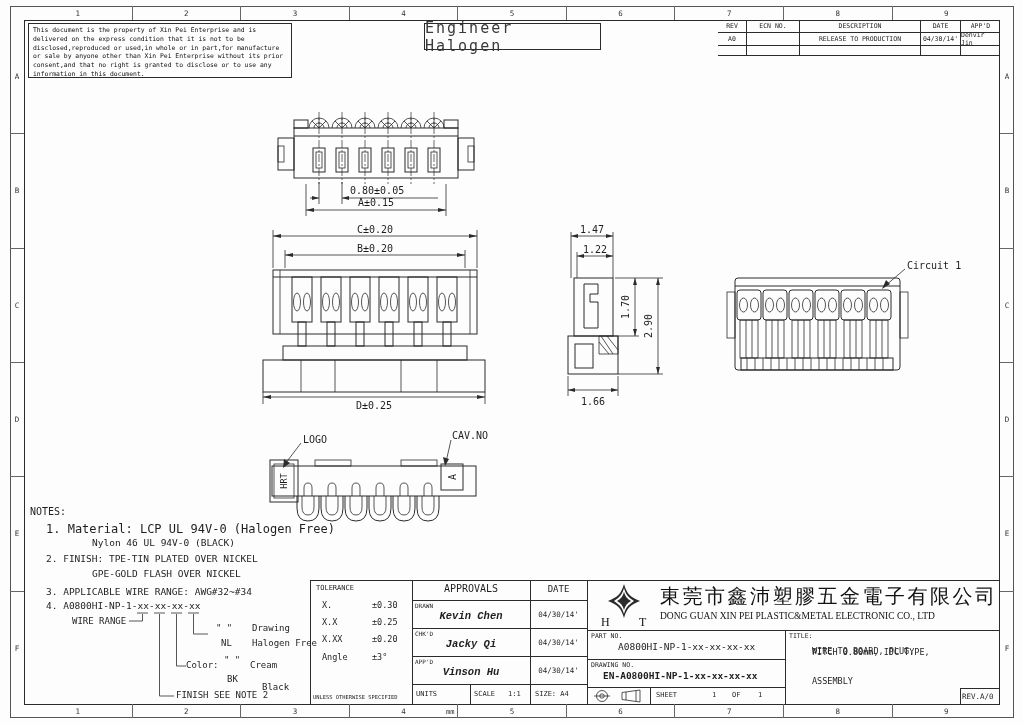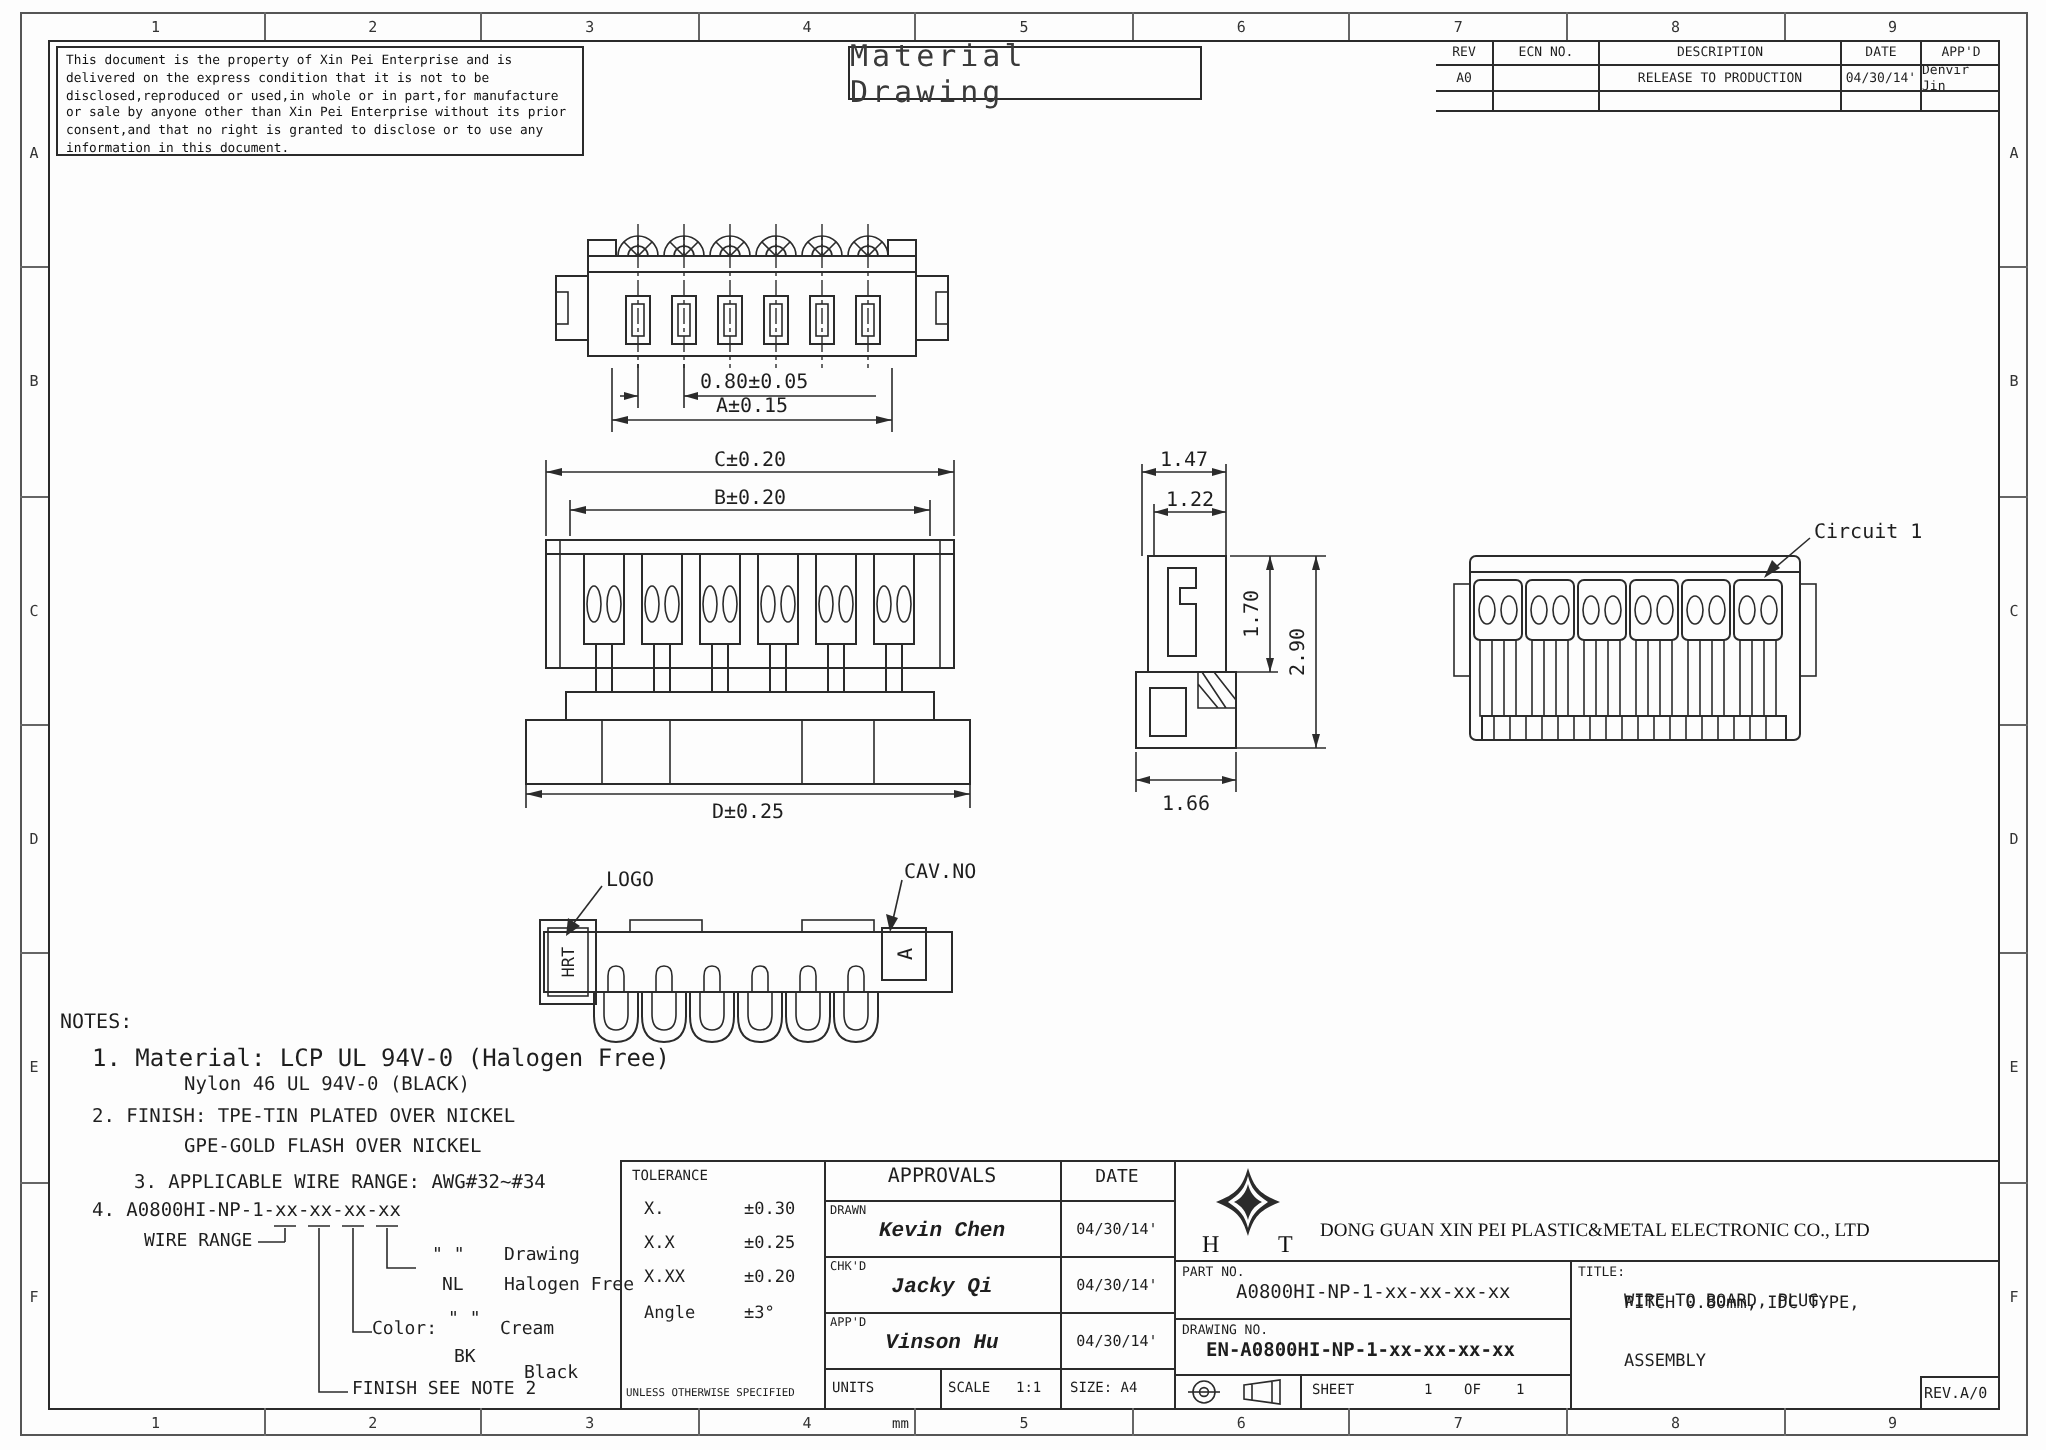--- a/index.html
+++ b/index.html
@@ -81,21 +81,21 @@
     <div class="zone-cell">B</div>
     <div class="zone-cell">C</div>
     <div class="zone-cell">D</div>
     <div class="zone-cell">E</div>
     <div class="zone-cell">F</div>
   </div>
 
   <div class="disclaimer">This document is the property of Xin Pei Enterprise and is delivered on the express condition that it is not to be disclosed,reproduced or used,in whole or in part,for manufacture or sale by anyone other than Xin Pei Enterprise without its prior consent,and that no right is granted to disclose or to use any information in this document.</div>
 
   <div class="title-box">
-    <span>Material Drawing</span>
+    <span>Engineer Halogen</span>
   </div>
 
   <div class="rev-table">
     <div>REV</div>
     <div>ECN NO.</div>
     <div>DESCRIPTION</div>
     <div>DATE</div>
     <div>APP'D</div>
     <div>A0</div>
     <div></div>
@@ -269,21 +269,21 @@
     <line class="lnt" x1="196" y1="16" x2="191" y2="38"></line>
     <polygon class="ar" points="190,42 188,33 194,35"></polygon>
     <text class="dtx" x="197" y="15">CAV.NO</text>
   </svg>
 
   <span class="lbl" style="left:30px; top:506px; font-size:10px;">NOTES:</span>
   <span class="lbl" style="left:46px; top:522px; font-size:12px;">1. Material: LCP UL 94V-0 (Halogen Free)</span>
   <span class="lbl" style="left:92px; top:537px; font-size:9.5px;">Nylon 46 UL 94V-0 (BLACK)</span>
   <span class="lbl" style="left:46px; top:553px; font-size:9.5px;">2. FINISH: TPE-TIN PLATED OVER NICKEL</span>
   <span class="lbl" style="left:92px; top:568px; font-size:9.5px;">GPE-GOLD FLASH OVER NICKEL</span>
-  <span class="lbl" style="left:46px; top:586px; font-size:9.5px;margin-left:21px;">3. APPLICABLE WIRE RANGE: AWG#32~#34</span>
+  <span class="lbl" style="left:46px; top:586px; font-size:9.5px;">3. APPLICABLE WIRE RANGE: AWG#32~#34</span>
 
   <div class="abs" style="left:28px; top:600px; width:300px; height:104px;">
     <svg style="left:0; top:0;" width="300" height="104">
       <path class="lnt" d="M109,13 H120 M126,13 H137 M143,13 H154 M160,13 H171"></path>
       <path class="lnt" d="M101,21 H114.5 M114.5,21 V14"></path>
       <path class="lnt" d="M131.5,14 V96 H146"></path>
       <path class="lnt" d="M148.5,14 V66 H158"></path>
       <path class="lnt" d="M165.5,14 V34 H180"></path>
     </svg>
     <span class="lbl" style="left:18px; top:0; font-size:9.5px;">4. A0800HI-NP-1-xx-xx-xx-xx</span>
@@ -348,20 +348,21 @@
 
   <svg style="left:595px; top:582px;" width="58" height="46">
     <g>
       <path class="ar" d="M29,2 C26,12 23,15 13,19 C23,23 26,26 29,36 C32,26 35,23 45,19 C35,15 32,12 29,2 Z"></path>
       <path d="M29,6 C27.5,12 25,15 19,19 C25,23 27.5,26 29,32 C30.5,26 33,23 39,19 C33,15 30.5,12 29,6 Z" fill="#fdfdfd"></path>
       <path class="ar" d="M29,10 C28,14 26,17 22,19 C26,21 28,24 29,28 C30,24 32,21 36,19 C32,17 30,14 29,10 Z"></path>
     </g>
     <text x="6" y="44" font-size="12" class="cjk" fill="#111">H</text>
     <text x="44" y="44" font-size="12" class="cjk" fill="#111">T</text>
   </svg>
+  <span class="lbl cjk" style="left:660px; top:583px; font-size:20px; letter-spacing:2.5px; color:#111;">東莞市鑫沛塑膠五金電子有限公司</span>
   <span class="lbl cjk" style="left:660px; top:611px; font-size:9.5px; color:#111;">DONG GUAN XIN PEI PLASTIC&amp;METAL ELECTRONIC CO., LTD</span>
 
   <span class="lbl" style="left:591px; top:632px; font-size:6.5px;">PART NO.</span>
   <span class="lbl" style="left:618px; top:641px; font-size:9.5px;">A0800HI-NP-1-xx-xx-xx-xx</span>
   <span class="lbl" style="left:591px; top:661px; font-size:6.5px;">DRAWING NO.</span>
   <span class="lbl" style="left:603px; top:670px; font-size:9.5px;font-weight:bold;">EN-A0800HI-NP-1-xx-xx-xx-xx</span>
 
   <svg style="left:590px; top:688px;" width="58" height="16">
     <circle class="lnt" cx="12" cy="8" r="5.5"></circle>
     <circle class="lnt" cx="12" cy="8" r="2.2"></circle>

